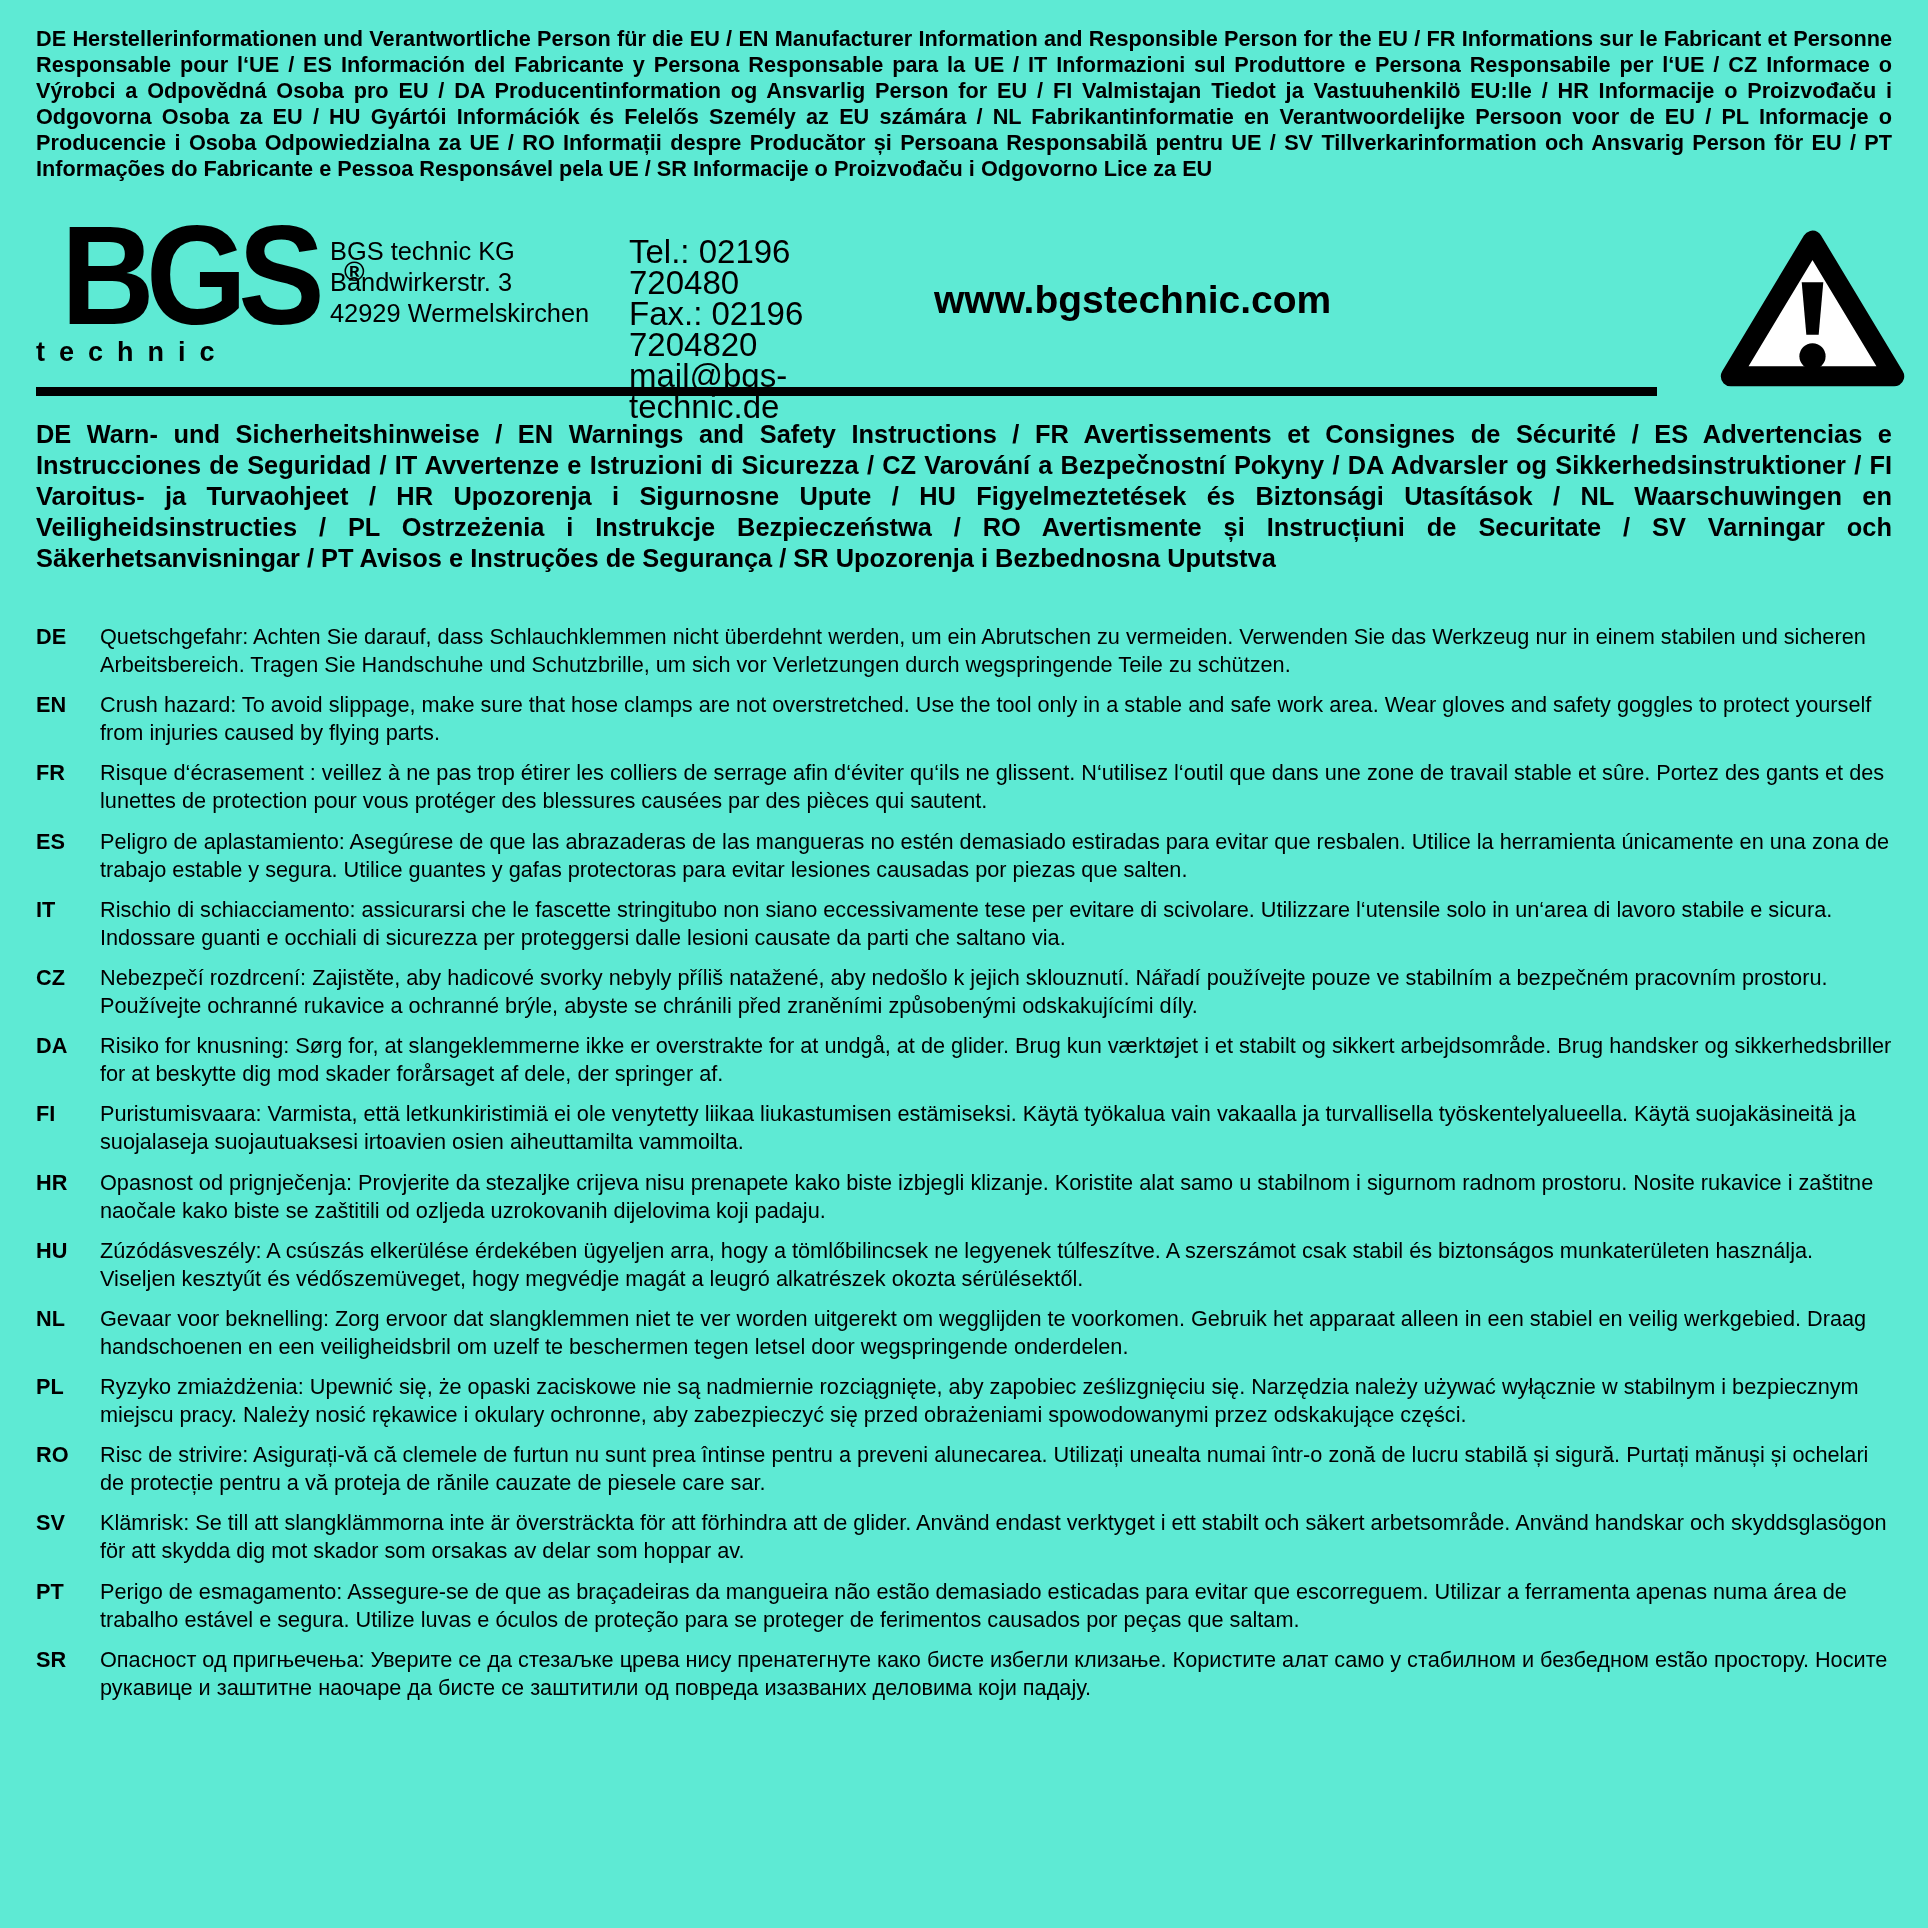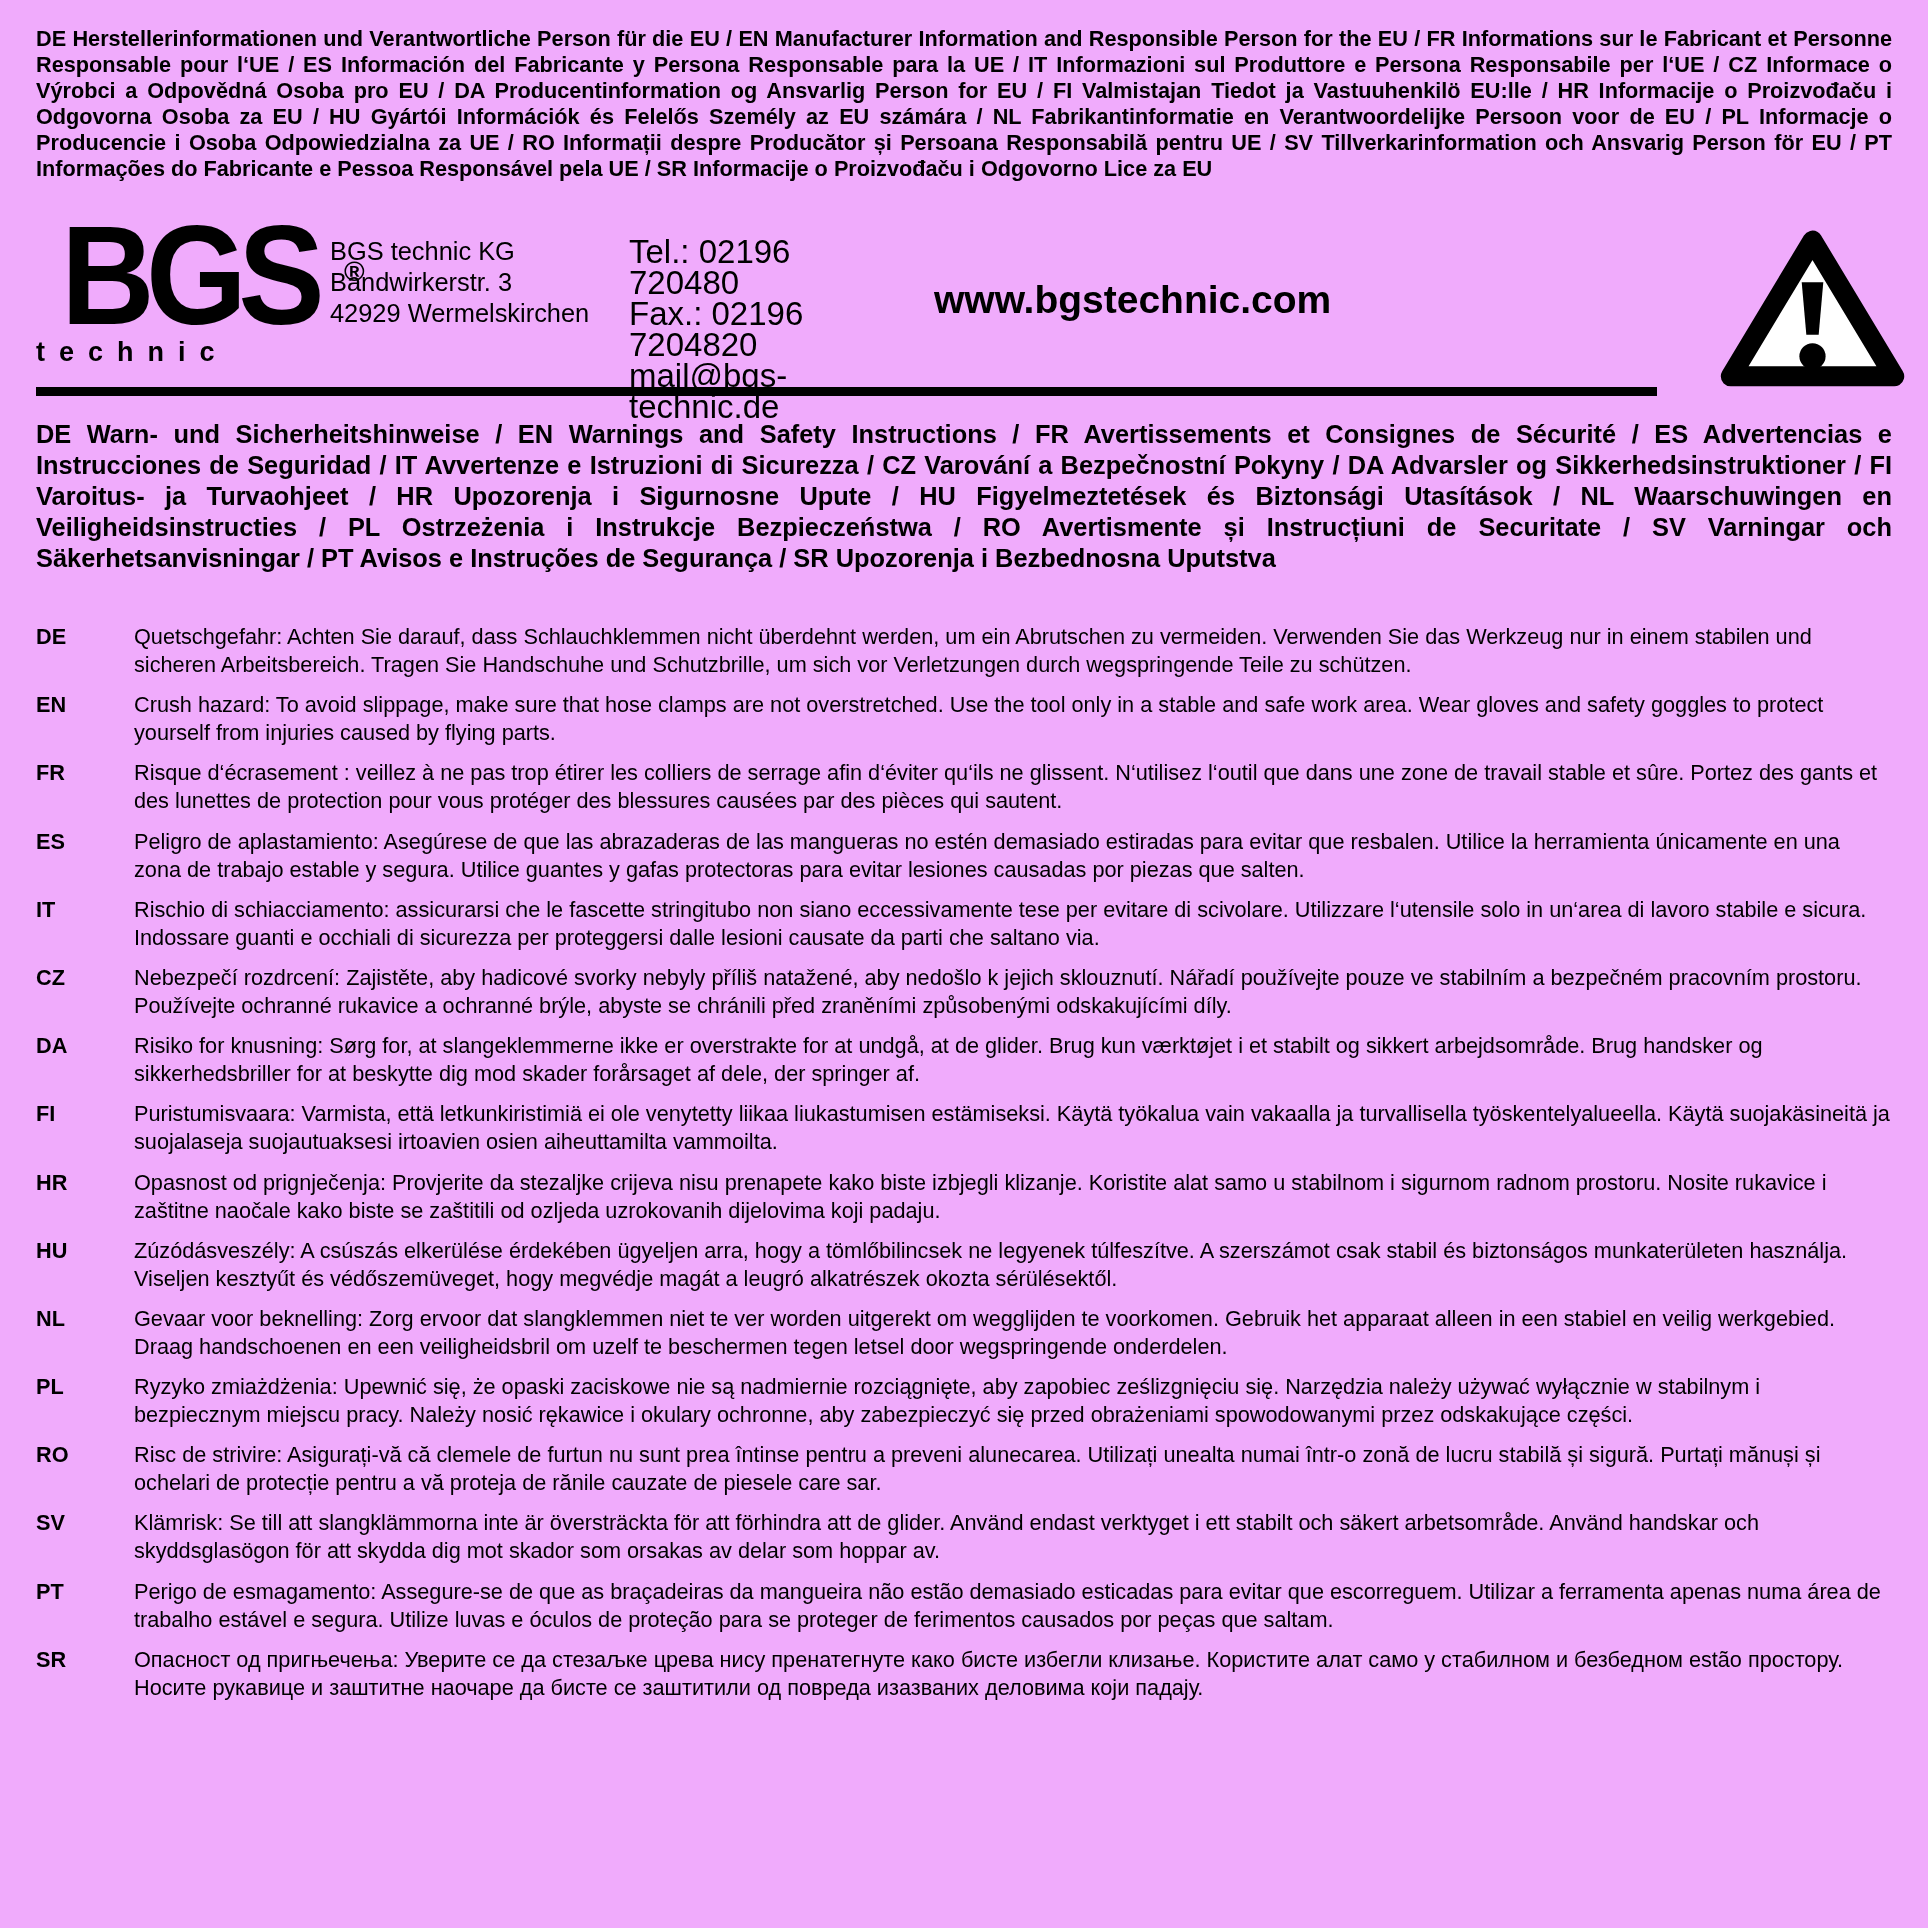--- a/index.html
+++ b/index.html
@@ -1,20 +1,20 @@
 <!DOCTYPE html>
 <html style="font-size:15px"><head>
 <meta charset="utf-8">
 <style>
   html,body{margin:0;padding:0;background:#fff;}
   .page{
     position:relative;
     width:1928px;height:1928px;
     box-sizing:border-box;
-    background:#f0abfc;
+    background:#5eead4;
     color:#000000;
     font-family:"Liberation Sans", sans-serif;
     padding:26px 36px 0 36px;
     overflow:hidden;
   }
   .mfr-header{
     margin:0;
     font-size:21.7px;
     font-weight:bold;
     line-height:26px;
@@ -80,21 +80,20 @@
     line-height:31px;
     text-align:justify;
   }
   .warnings{margin-top:49px;}
   .warning-row{
     display:grid;
     grid-template-columns:64px 1fr;
     margin-bottom:12.2px;
     font-size:21.7px;
     line-height:28px;
-    gap:34px;
   }
   .warning-row .lang{font-weight:bold;}
   .warning-row .text{text-align:left;}
 </style>
 </head>
 <body>
 
 <div class="page">
 
   <p class="mfr-header">DE Herstellerinformationen und Verantwortliche Person für die EU  /  EN Manufacturer Information and Responsible Person for the EU  /  FR Informations sur le Fabricant et Personne Responsable pour l‘UE  /  ES Información del Fabricante y Persona Responsable para la UE  /  IT Informazioni sul Produttore e Persona Responsabile per l‘UE  /  CZ Informace o Výrobci a Odpovědná Osoba pro EU  /  DA Producentinformation og Ansvarlig Person for EU  /  FI Valmistajan Tiedot ja Vastuuhenkilö EU:lle  /  HR Informacije o Proizvođaču i Odgovorna Osoba za EU  /  HU Gyártói Információk és Felelős Személy az EU számára  /  NL Fabrikantinformatie en Verantwoordelijke Persoon voor de EU  /  PL Informacje o Producencie i Osoba Odpowiedzialna za UE  /  RO Informații despre Producător și Persoana Responsabilă pentru UE  /  SV Tillverkarinformation och Ansvarig Person för EU  /  PT Informações do Fabricante e Pessoa Responsável pela UE  /  SR Informacije o Proizvođaču i Odgovorno Lice za EU</p>

